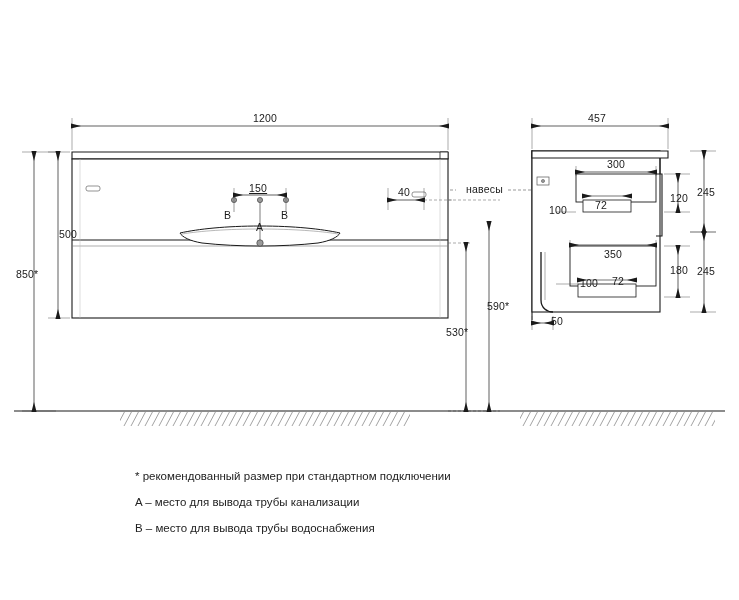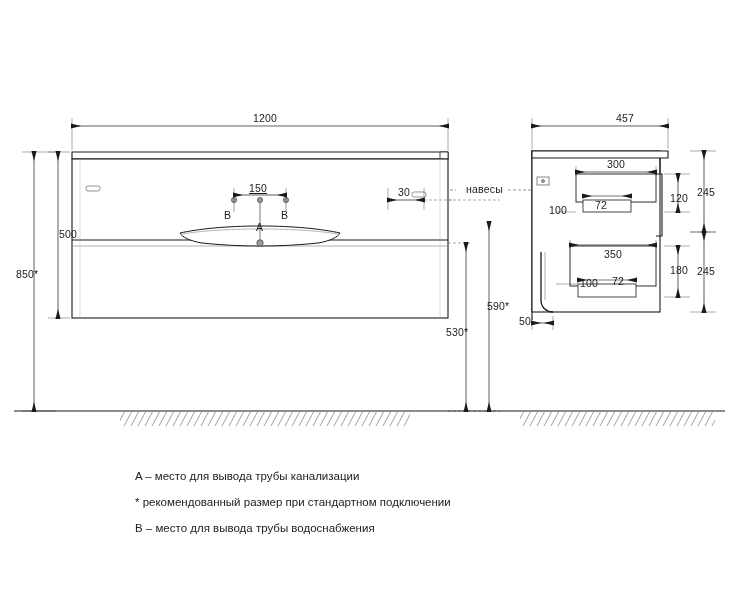--- a/index.html
+++ b/index.html
@@ -196,45 +196,45 @@
 
     <g>
       <line x1="14" y1="411" x2="725" y2="411" stroke="#1a1a1a" stroke-width="1.2"></line>
       <rect x="120" y="412" width="290" height="14" fill="url(#hatch)" opacity="0.95"></rect>
       <rect x="520" y="412" width="195" height="14" fill="url(#hatch)" opacity="0.95"></rect>
     </g>
   </svg>
 
   <div class="dim-label" style="left:246px; top:112px;margin-left:7px;">1200</div>
   <div class="dim-label" style="left:249px; top:182px;text-decoration:underline;">150</div>
-  <div class="dim-label" style="left:398px; top:186px;">30</div>
+  <div class="dim-label" style="left:398px; top:186px;">40</div>
   <div class="dim-label" style="left:44px; top:228px;margin-left:15px;">500</div>
   <div class="dim-label" style="left:16px; top:268px;">850*</div>
   <div class="dim-label" style="left:476px; top:300px;padding-left:11px;">590*</div>
   <div class="dim-label" style="left:446px; top:326px;">530*</div>
 
   <div class="dim-label" style="left:224px; top:209px;">B</div>
   <div class="dim-label" style="left:281px; top:209px;">B</div>
   <div class="dim-label" style="left:256px; top:221px;">A</div>
 
-  <div class="dim-label" style="left:588px; top:112px;margin-left:28px;">457</div>
+  <div class="dim-label" style="left:588px; top:112px;">457</div>
   <div class="dim-label" style="left:607px; top:158px;">300</div>
   <div class="dim-label" style="left:595px; top:199px;">72</div>
   <div class="dim-label" style="left:549px; top:204px;">100</div>
   <div class="dim-label" style="left:670px; top:192px;">120</div>
   <div class="dim-label" style="left:697px; top:186px;">245</div>
 
   <div class="dim-label" style="left:604px; top:248px;">350</div>
   <div class="dim-label" style="left:612px; top:275px;">72</div>
   <div class="dim-label" style="left:580px; top:277px;">100</div>
   <div class="dim-label" style="left:670px; top:264px;">180</div>
   <div class="dim-label" style="left:697px; top:265px;">245</div>
-  <div class="dim-label" style="left:519px; top:315px;text-align:right;">50</div>
+  <div class="dim-label" style="left:551px; top:315px;text-align:right;">50</div>
 
   <div class="dim-label" style="left:466px; top:183px;">навесы</div>
 
   <div class="notes">
+    <div class="note-line">* рекомендованный размер при стандартном подключении</div>
     <div class="note-line">A – место для вывода трубы канализации</div>
-    <div class="note-line">* рекомендованный размер при стандартном подключении</div>
     <div class="note-line">B – место для вывода трубы водоснабжения</div>
   </div>
 
 </div>
 
 </body></html>

